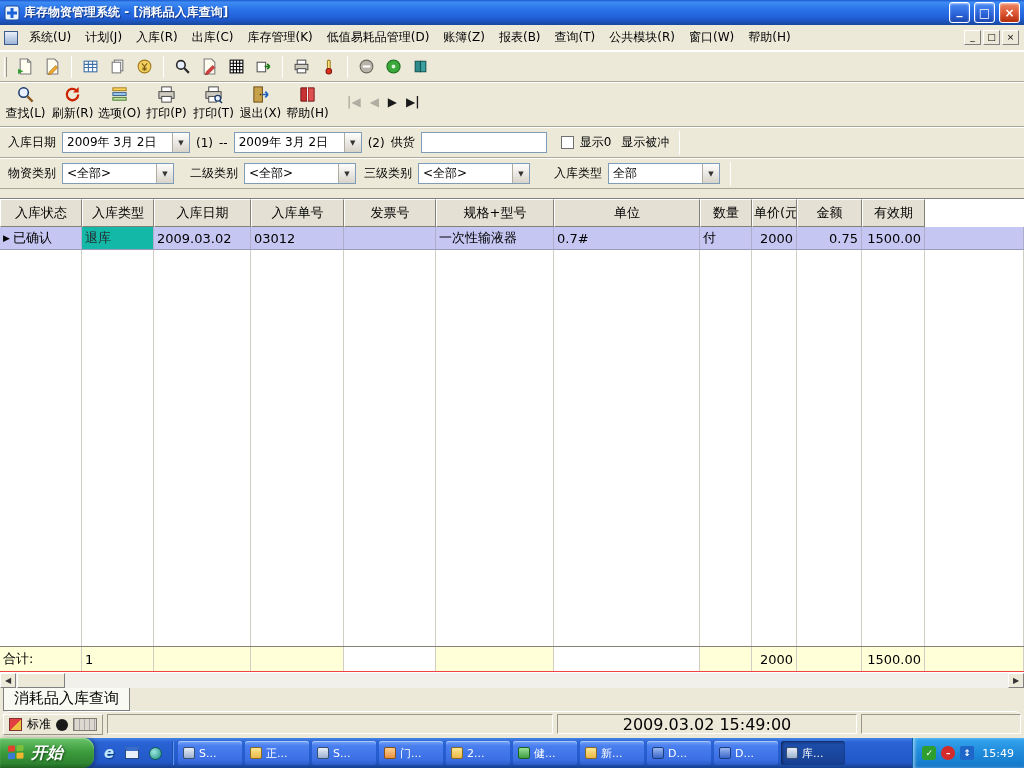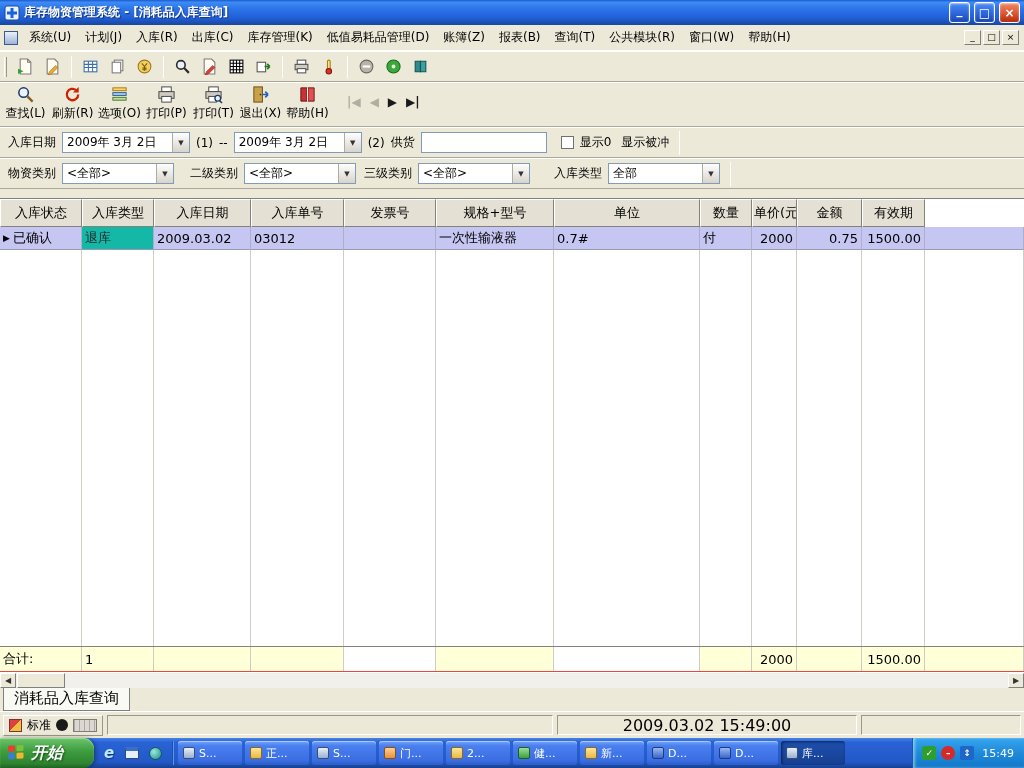--- a/index.html
+++ b/index.html
@@ -72,21 +72,21 @@
   .gsum .cell.white{background:#fff;}
 
   
   .hscroll{flex:0 0 16px;display:flex;background:#F2F0EA;border-top:1px solid #fff;}
   .sb-btn{width:16px;height:15px;background:#ECE9D8;border:1px solid;border-color:#fff #808080 #808080 #fff;
     font-size:8px;display:flex;align-items:center;justify-content:center;color:#333;}
   .sb-thumb{width:48px;background:#ECE9D8;border:1px solid;border-color:#fff #808080 #808080 #fff;margin-left:1px;}
   .sb-track{flex:1;}
   .tabrow{flex:0 0 18px;display:flex;align-items:flex-start;background:#ECE9D8;padding-left:3px;}
   .doc-tab{background:#FAFAF5;border:1px solid #808080;border-top:none;padding:1px 10px 2px;font-size:15px;white-space:nowrap;}
-  .statusbar{flex:0 0 27px;display:flex;align-items:center;gap:4px;padding:2px 3px;background:#ECE9D8;border-top:1px solid #fff;}
+  .statusbar{flex:0 0 27px;display:flex;gap:4px;padding:2px 3px;background:#ECE9D8;border-top:1px solid #fff;border-radius:10px;}
   .sb-cluster{display:flex;align-items:center;gap:5px;padding:1px 5px;border:1px solid;border-color:#fff #9a968a #9a968a #fff;height:21px;}
   .palette-icon{width:13px;height:13px;background:linear-gradient(135deg,#e04040 50%,#f0c040 50%);border:1px solid #803030;}
   .moon-icon{width:12px;height:12px;border-radius:50%;background:#1a1a1a;}
   .keyboard-icon{width:24px;height:13px;background:#dcd8cf;border:1px solid #807c72;
     background-image:repeating-linear-gradient(to right,#aaa 0 1px,transparent 1px 5px);}
   .sb-panel{height:20px;border:1px solid;border-color:#9a968a #fff #fff #9a968a;display:flex;align-items:center;justify-content:center;font-size:16px;}
   .sb-panel.grow{flex:1;}
   .sb-panel.dt{width:300px;}
   .sb-panel.endcap{width:160px;}
 

